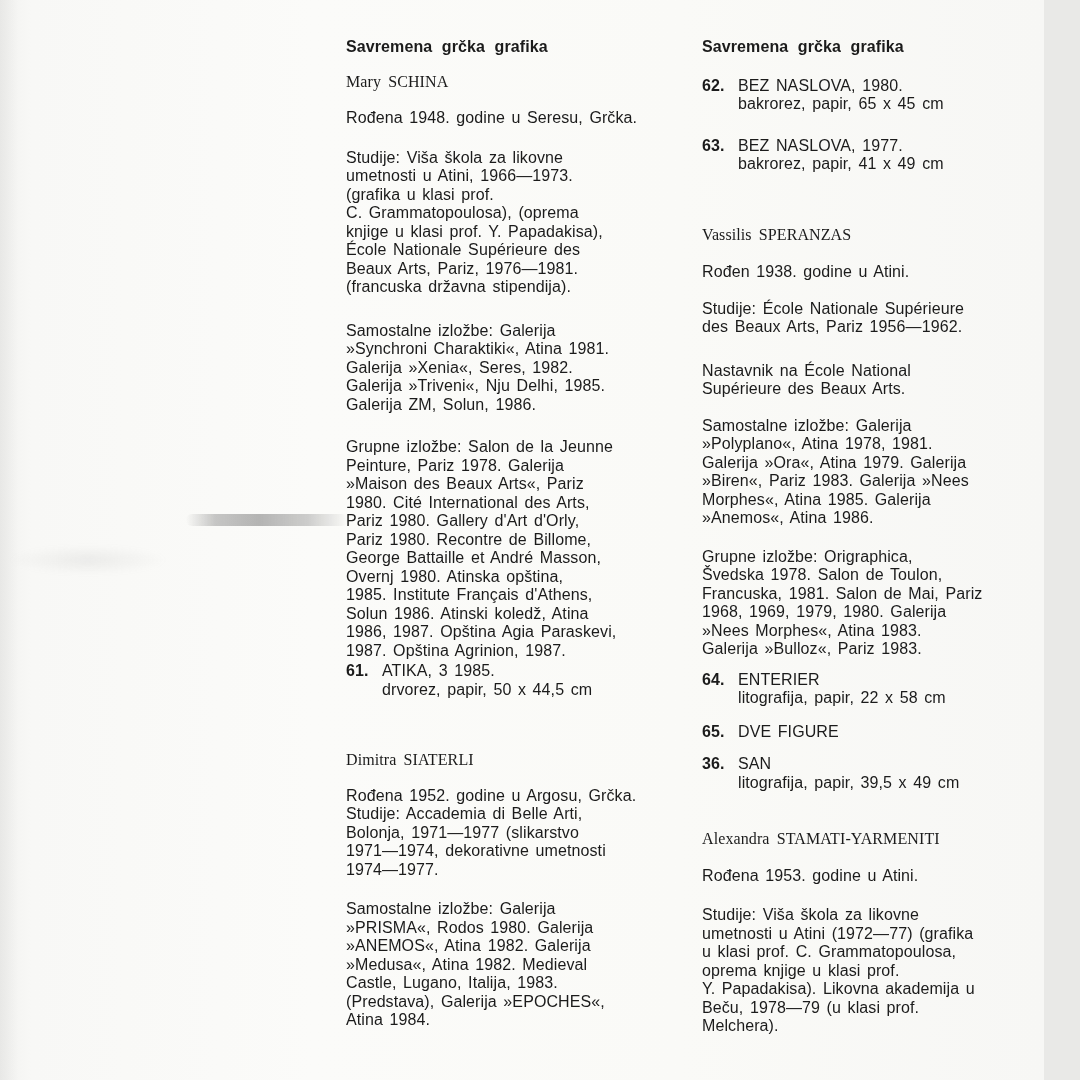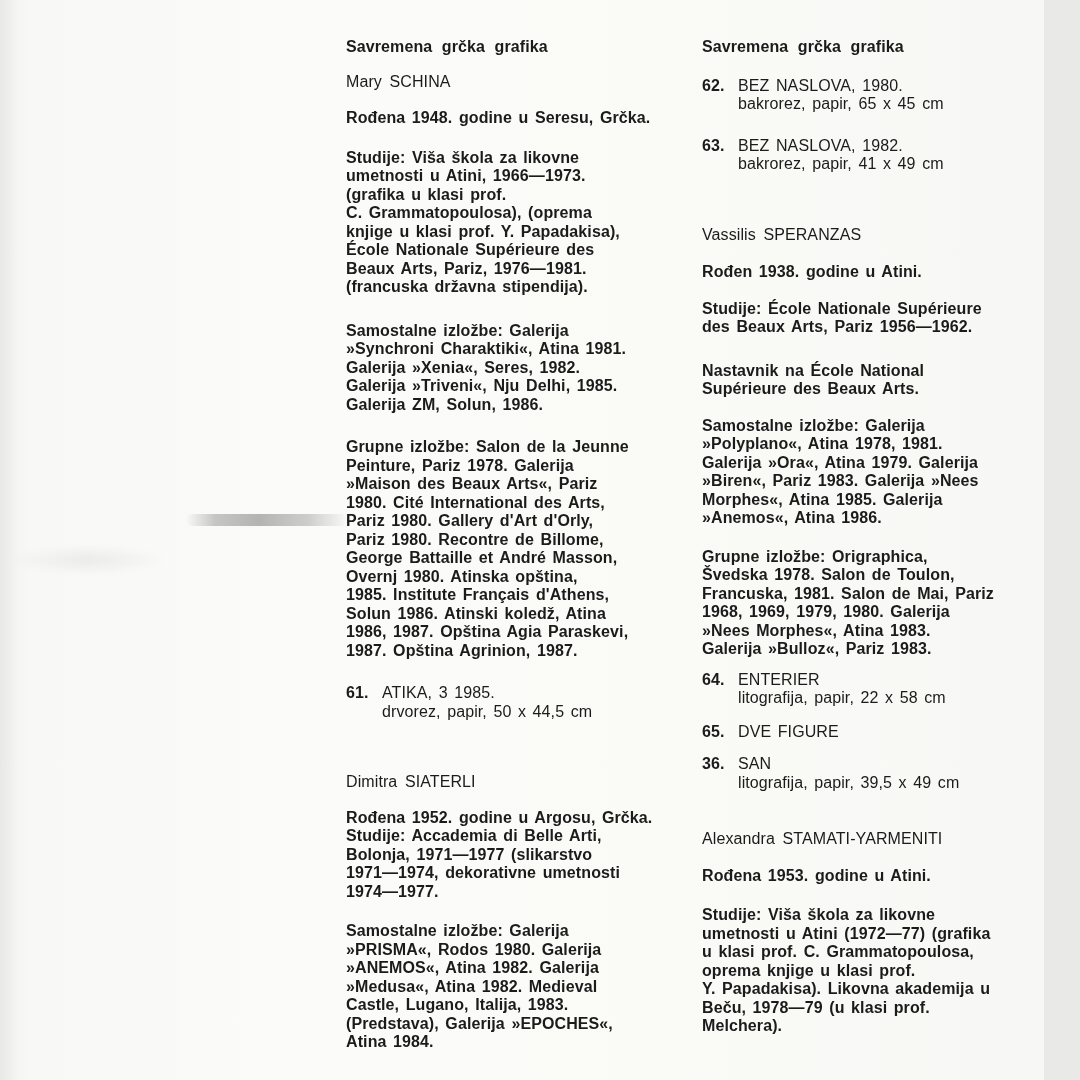--- a/index.html
+++ b/index.html
@@ -22,25 +22,25 @@
   .col-left{left:346px;}
   .col-right{left:702px;}
   .heading{
     font-weight:bold;
     word-spacing:5px;
     white-space:pre;
   }
   .artist-name{
     word-spacing:3px;
     white-space:pre;
+    font-family:Liberation Serif, serif;
   }
   .para{
     white-space:pre;
     word-spacing:2px;
-    font-weight:bold;
   }
   .entry{word-spacing:2px;}
   .entry-head{display:flex;}
   .entry-num{width:36px;flex:none;font-weight:bold;}
   .entry-title{white-space:pre;}
   .entry-details{padding-left:36px;white-space:pre;}
   
   .smear-main{
     position:absolute;left:186px;top:514px;width:162px;height:12px;
     background:linear-gradient(90deg,rgba(120,120,120,0) 0%,rgba(125,125,125,.42) 18%,rgba(110,110,110,.50) 45%,rgba(130,130,130,.38) 75%,rgba(150,150,150,0) 100%);
@@ -89,21 +89,21 @@
 1980. Cité International des Arts,
 Pariz 1980. Gallery d'Art d'Orly,
 Pariz 1980. Recontre de Billome,
 George Battaille et André Masson,
 Overnj 1980. Atinska opština,
 1985. Institute Français d'Athens,
 Solun 1986. Atinski koledž, Atina
 1986, 1987. Opština Agia Paraskevi,
 1987. Opština Agrinion, 1987.</div>
 
-    <div class="entry" style="margin-top:24px">
+    <div class="entry" style="margin-top:2px">
       <div class="entry-head">
         <span class="entry-num">61.</span>
         <span class="entry-title">ATIKA, 3 1985.</span>
       </div>
       <div class="entry-details">drvorez, papir, 50 x 44,5 cm</div>
     </div>
 
     <div class="artist-name" style="margin-top:52px">Dimitra SIATERLI</div>
     <div class="para" style="margin-top:17px">Rođena 1952. godine u Argosu, Grčka.
 Studije: Accademia di Belle Arti,
@@ -126,21 +126,21 @@
       <div class="entry-head">
         <span class="entry-num">62.</span>
         <span class="entry-title">BEZ NASLOVA, 1980.</span>
       </div>
       <div class="entry-details">bakrorez, papir, 65 x 45 cm</div>
     </div>
 
     <div class="entry" style="margin-top:23px">
       <div class="entry-head">
         <span class="entry-num">63.</span>
-        <span class="entry-title">BEZ NASLOVA, 1982.</span>
+        <span class="entry-title">BEZ NASLOVA, 1977.</span>
       </div>
       <div class="entry-details">bakrorez, papir, 41 x 49 cm</div>
     </div>
 
     <div class="artist-name" style="margin-top:52px">Vassilis SPERANZAS</div>
     <div class="para" style="margin-top:19px">Rođen 1938. godine u Atini.</div>
     <div class="para" style="margin-top:18px">Studije: École Nationale Supérieure
 des Beaux Arts, Pariz 1956—1962.</div>
     <div class="para" style="margin-top:25px">Nastavnik na École National
 Supérieure des Beaux Arts.</div>

